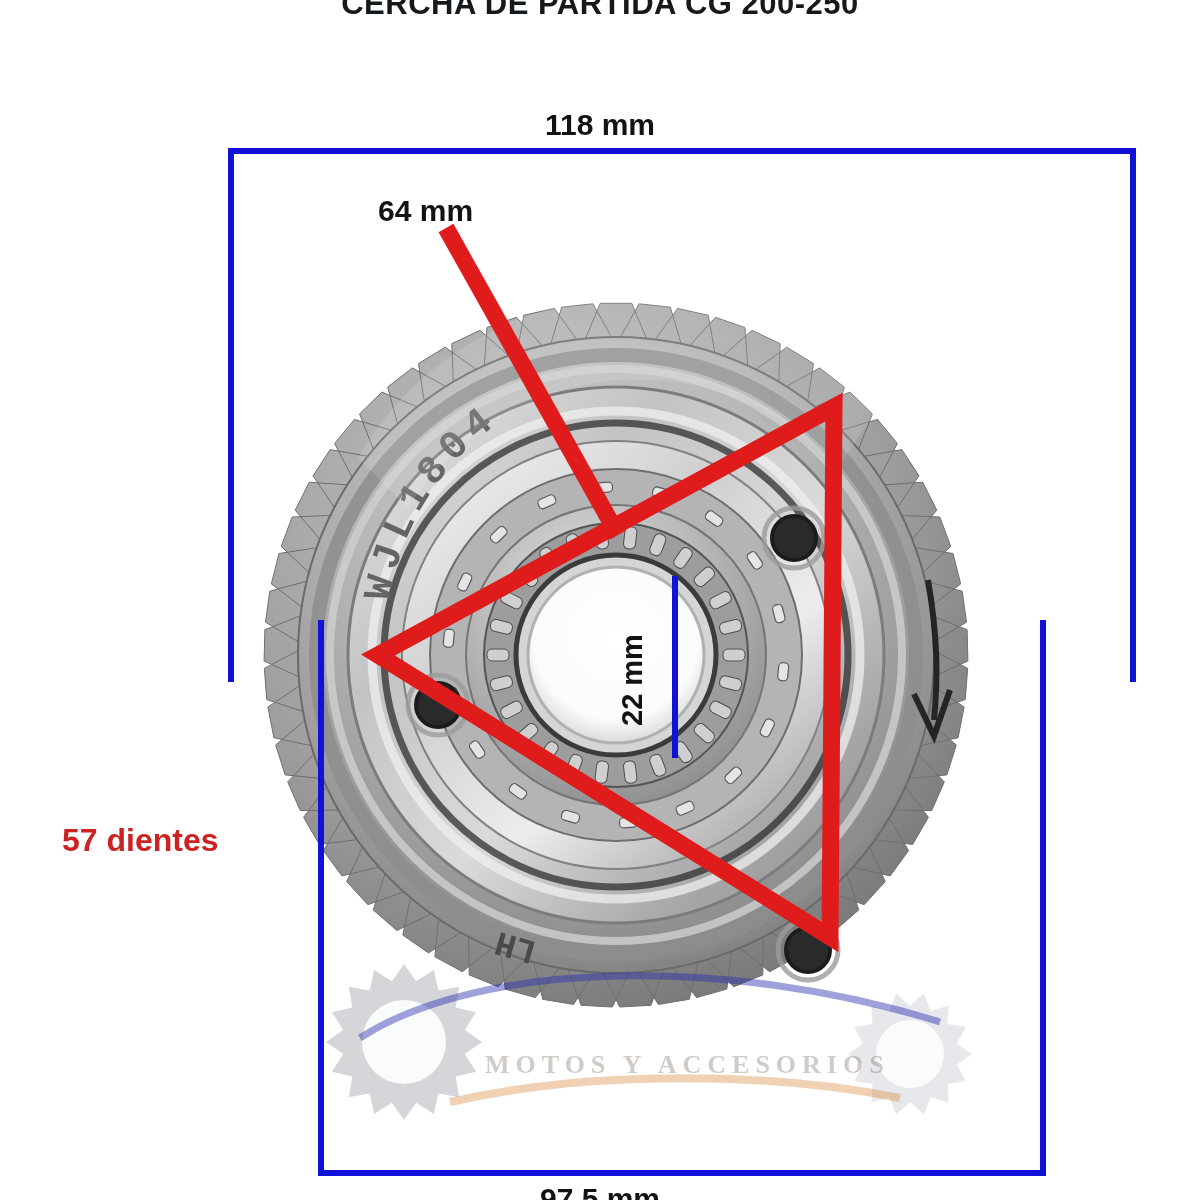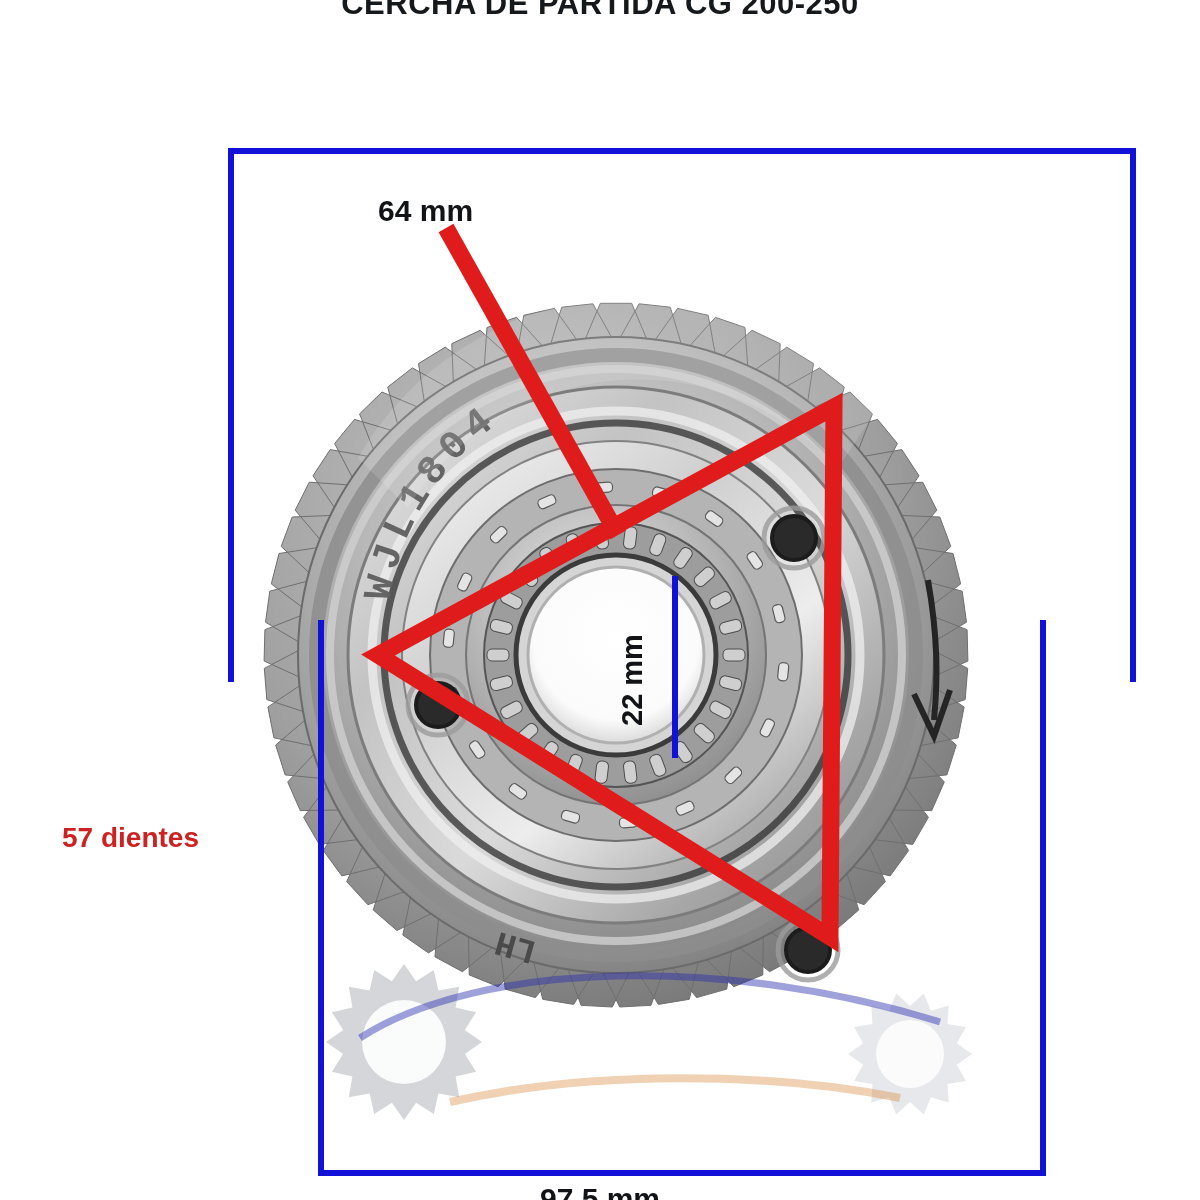--- a/index.html
+++ b/index.html
@@ -67,21 +67,21 @@
     writing-mode: vertical-rl;
     transform: rotate(180deg);
     text-align: center;
     font-size: 29px;
   }
   .dim-975 { left: 0; top: 1182px; width: 1200px; text-align: center; }
   .teeth-label {
     position: absolute;
     left: 62px;
     top: 822px;
-    font-size: 28px;
+    font-size: 32px;
     font-weight: bold;
     color: #cc2222;
     white-space: nowrap;
   }
 
   
   .blue-line { position: absolute; background: #1111d8; }
   .bl-top    { left: 228px;  top: 148px;  width: 908px; height: 6px; }
   .bl-left-u { left: 228px;  top: 148px;  width: 6px;   height: 534px; }
   .bl-right-u{ left: 1130px; top: 148px;  width: 6px;   height: 534px; }
@@ -287,20 +287,21 @@
       </g>
       <g opacity="0.22" fill="#8f98a8">
         <g id="wmgearR">
             <path d="M 672,124 L 672.0,124.0 L 656.8,134.7 L 665.9,150.9 L 665.9,150.9 L 647.5,153.9 L 648.7,172.5 L 648.7,172.5 L 630.8,167.2 L 623.8,184.4 L 623.8,184.4 L 610.0,172.0 L 596.2,184.4 L 596.2,184.4 L 589.2,167.2 L 571.3,172.5 L 571.3,172.5 L 572.5,153.9 L 554.1,150.9 L 554.1,150.9 L 563.2,134.7 L 548.0,124.0 L 548.0,124.0 L 563.2,113.3 L 554.1,97.1 L 554.1,97.1 L 572.5,94.1 L 571.3,75.5 L 571.3,75.5 L 589.2,80.8 L 596.2,63.6 L 596.2,63.6 L 610.0,76.0 L 623.8,63.6 L 623.8,63.6 L 630.8,80.8 L 648.7,75.5 L 648.7,75.5 L 647.5,94.1 L 665.9,97.1 L 665.9,97.1 L 656.8,113.3 L 672.0,124.0 Z"></path>
           </g>
         <circle cx="610" cy="124" r="34" fill="#ffffff" opacity="0.85"></circle>
       </g>
       <path d="M 60,108 C 180,30 430,26 640,92" fill="none" stroke="#2b2fb0" stroke-width="7" opacity="0.45"></path>
       <path d="M 150,172 C 290,140 470,142 600,168" fill="none" stroke="#d98b42" stroke-width="8" opacity="0.40"></path>
     </svg>
+    <div class="wm-sub">MOTOS Y ACCESORIOS</div>
   </div>
 
   <div class="blue-line bl-top"></div>
   <div class="blue-line bl-left-u"></div>
   <div class="blue-line bl-right-u"></div>
 
   <div class="blue-line bl-left-l"></div>
   <div class="blue-line bl-right-l"></div>
   <div class="blue-line bl-bottom"></div>
 
@@ -310,18 +311,19 @@
     <g stroke="#e01b1b" stroke-width="17" fill="none" stroke-linecap="butt" stroke-linejoin="miter">
 
       <path d="M 834,407 L 378,655 L 830,937 Z"></path>
 
       <path d="M 446,228 L 618,535"></path>
     </g>
   </svg>
 
   <div class="title">CERCHA DE PARTIDA CG 200-250</div>
 
+  <div class="dim dim-118">118 mm</div>
   <div class="dim dim-64">64 mm</div>
   <div class="dim dim-22">22 mm</div>
   <div class="dim dim-975">97.5 mm</div>
   <div class="teeth-label">57 dientes</div>
 
 </div>
 
 </body></html>

